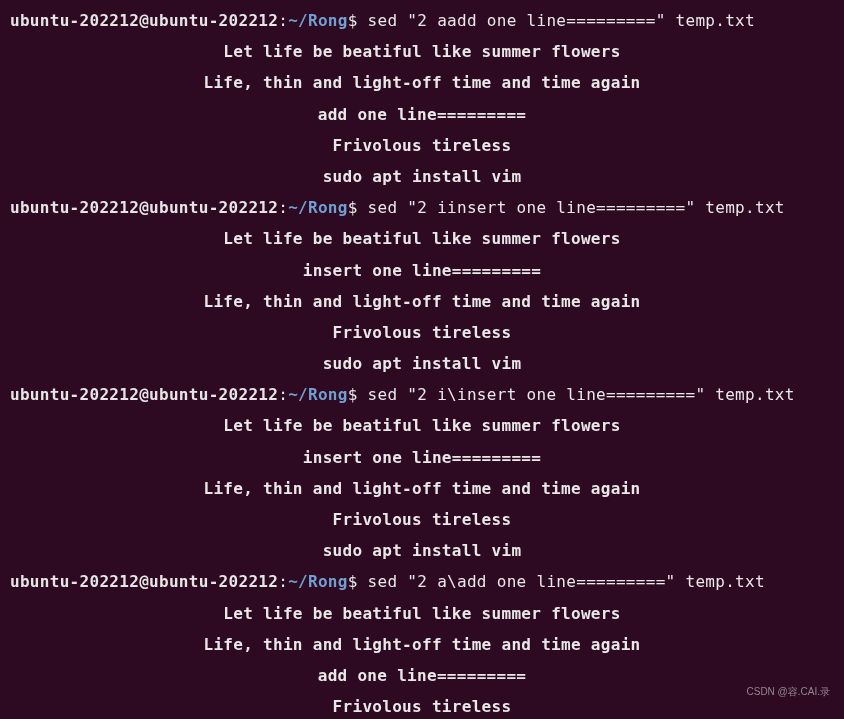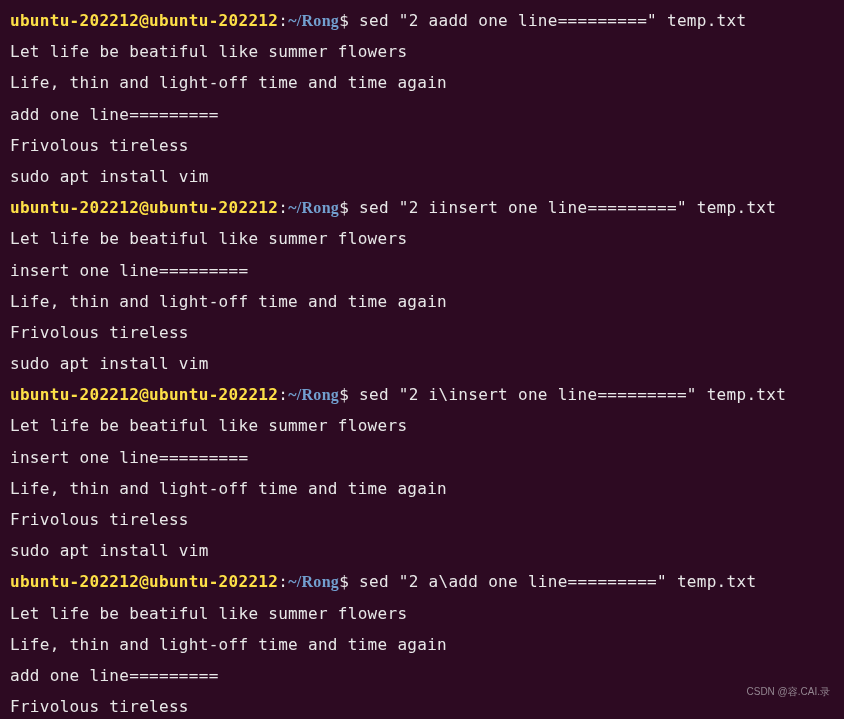--- a/index.html
+++ b/index.html
@@ -18,40 +18,40 @@
       height: 719px;
       overflow: hidden;
       position: relative;
       letter-spacing: 0.3px;
     }
     .terminal-line {
       white-space: pre;
       font-weight: 500;
     }
     .user-host {
-      color: #fde047;
+      color: #e5e5e5;
       font-weight: bold;
     }
     .colon {
       color: #e8e8e8;
     }
     .path {
       color: #729fcf;
       font-weight: bold;
-      font-family: Liberation Serif, serif;
     }
     .dollar {
       color: #e8e8e8;
     }
     .command {
       color: #e8e8e8;
     }
     .output {
       color: #e8e8e8;
-      font-weight: 400;
+      font-weight: 700;
+      text-align: center;
     }
     .watermark {
       position: absolute;
       bottom: 18px;
       right: 14px;
       color: #938690;
       font-size: 10px;
       font-family: sans-serif;
       letter-spacing: 0px;
     }

